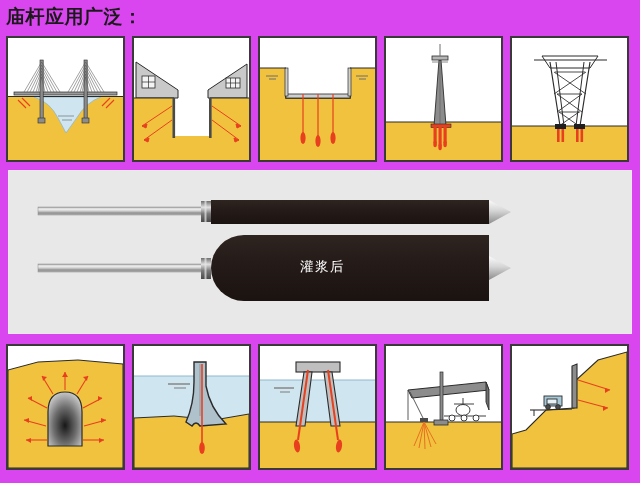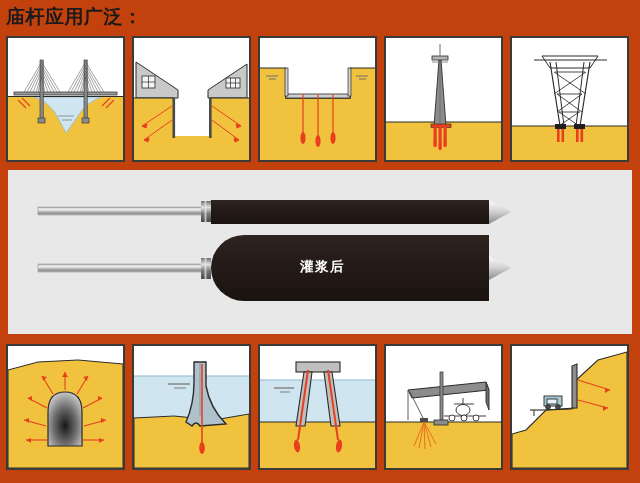--- a/index.html
+++ b/index.html
@@ -6,21 +6,21 @@
   html, body {
     margin: 0; padding: 0;
     width: 640px; height: 483px;
     background: #ffffff;
     font-family: "Liberation Sans", "DejaVu Sans", sans-serif;
     overflow: hidden;
   }
   #page {
     position: relative;
     width: 640px; height: 483px;
-    background: #c2410c;
+    background: #d946ef;
   }
   
   .title {
     position: absolute;
     left: 6px; top: 4px;
     font-size: 19px;
     font-weight: 700;
     color: #1a1a1a;
     letter-spacing: 0.5px;
     white-space: nowrap;
@@ -49,21 +49,21 @@
     position: absolute;
     left: 8px; top: 170px;
     width: 624px; height: 164px;
     background: #e8e8e8;
   }
   .band svg { display: block; width: 100%; height: 100%; }
   .grout-label {
     position: absolute;
     left: 300px; top: 258px;
     font-size: 13.5px;
-    font-weight: 700;
+    font-weight: 400;
     color: #ffffff;
     letter-spacing: 1.5px;
     white-space: nowrap;
   }
 </style>
 </head>
 <body>
 
 <div id="page">
 

